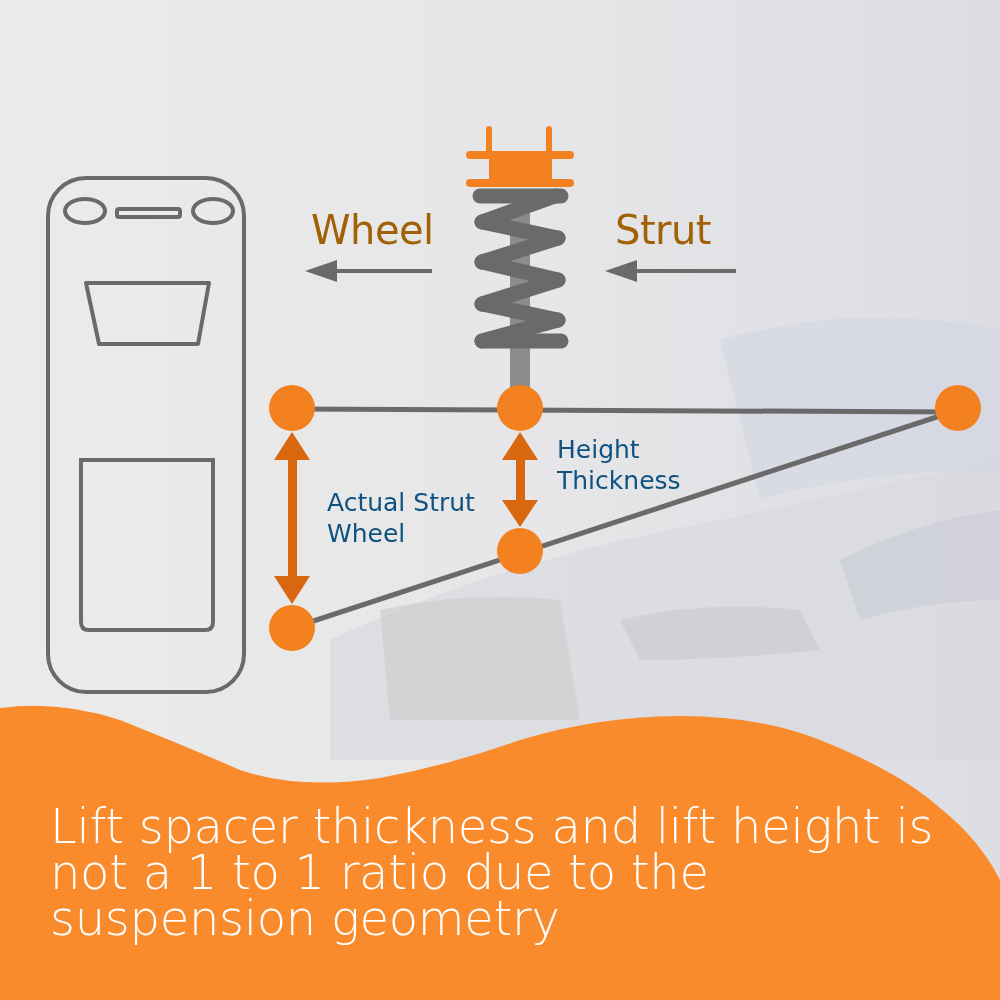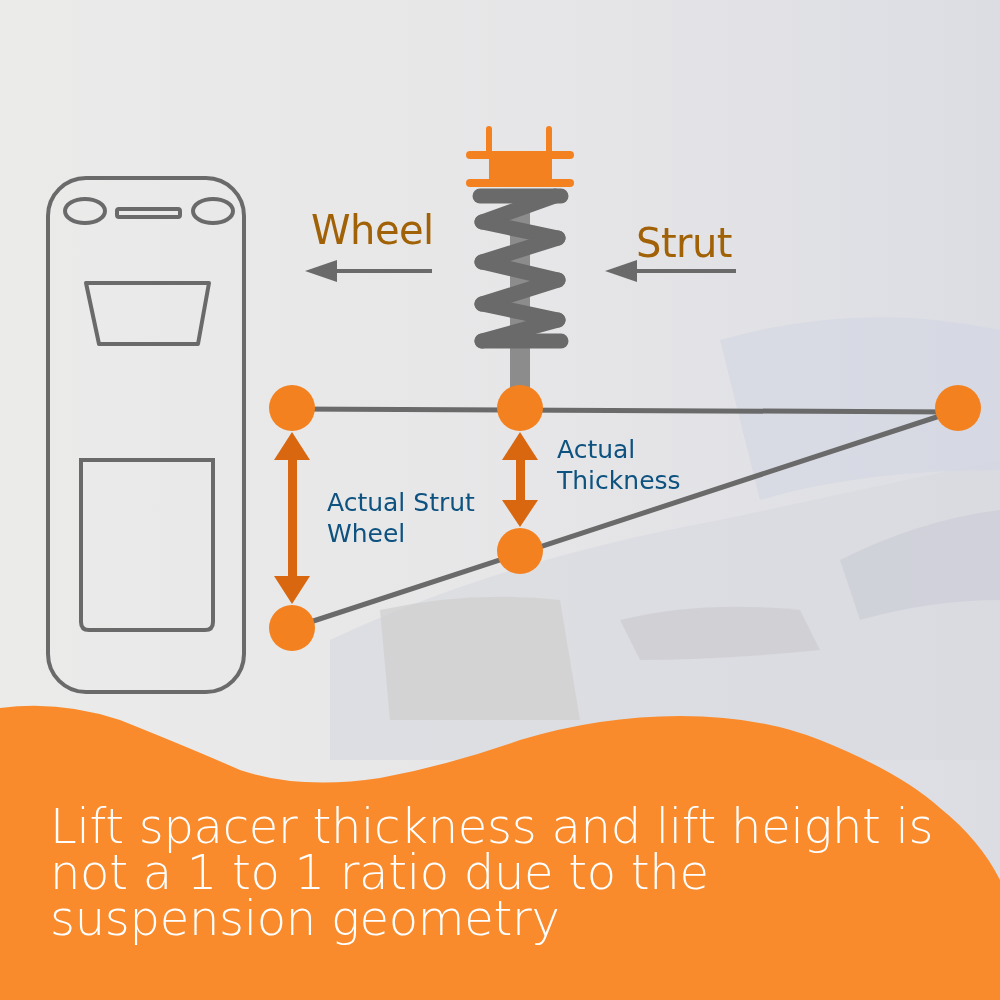--- a/index.html
+++ b/index.html
@@ -96,24 +96,24 @@
     <circle cx="520" cy="408" r="23"></circle>
     <circle cx="958" cy="408" r="23"></circle>
     <circle cx="520" cy="551" r="23"></circle>
     <circle cx="292" cy="628" r="23"></circle>
   </g>
 
   <path d="M0 708 Q60 700 120 720 Q190 748 240 770 Q300 790 380 778 Q450 765 520 740 Q600 716 680 716 Q760 716 820 740 Q900 772 940 808 Q980 840 1000 880 L1000 1000 L0 1000 Z" fill="#f98b2c"></path>
 </svg>
 
 <div class="label dir-label" style="left:311px; top:207px;">Wheel</div>
-<div class="label dir-label" style="left:636px; top:207px;margin-top:13px;">Strut</div>
+<div class="label dir-label" style="left:615px; top:207px;">Strut</div>
 
 <div class="label blue-label" style="left:557px; top:434px;">
-  <div>Actual</div>
+  <div>Height</div>
   <div>Thickness</div>
 </div>
 
 <div class="label blue-label" style="left:327px; top:487px;">
   <div>Actual Strut</div>
   <div>Wheel</div>
 </div>
 
 <div class="caption">Lift spacer thickness and lift height is not a 1 to 1 ratio due to the suspension geometry</div>
 

